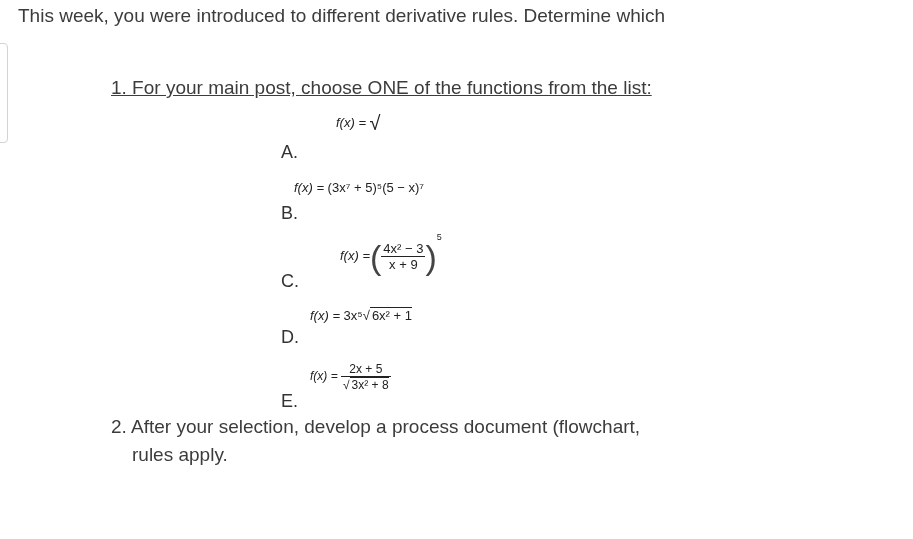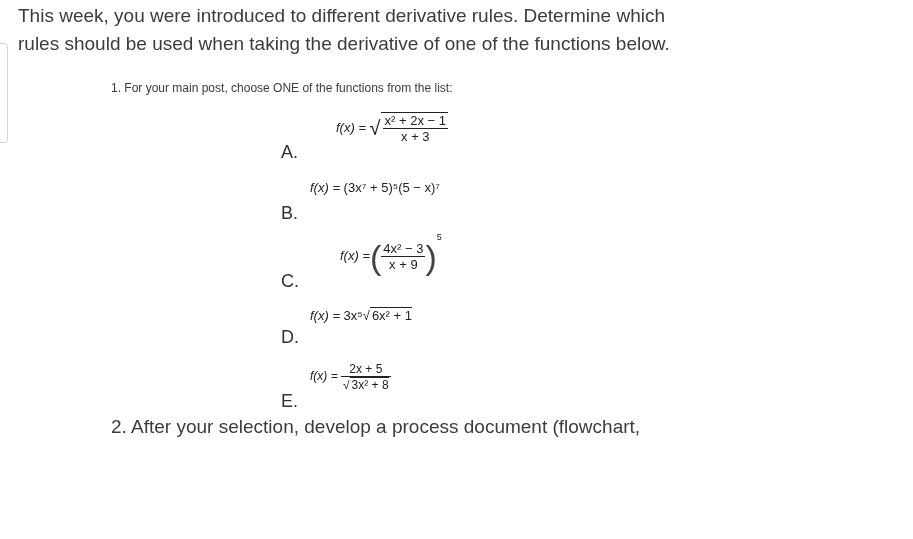--- a/index.html
+++ b/index.html
@@ -9,21 +9,21 @@
   }
   .side-tab {
     position:absolute; left:-8px; top:43px; width:14px; height:98px;
     border:1px solid #d0d4d8; border-radius:4px; background:#fff;
   }
   .intro {
     position:absolute; left:18px; top:2px; width:700px;
     font-size:19px; line-height:28px; color:#3c3c3c;
   }
   .item1 {
-    position:absolute; left:111px; top:74px; font-size:12px; line-height:28px; color:#3c3c3c;
+    position:absolute; left:111px; top:74px; font-size:19px; line-height:28px; color:#3c3c3c;text-decoration:underline;
   }
   .opt-letter {
     position:absolute; font-size:18px; color:#333; font-family:"Liberation Sans", sans-serif;
   }
   .math {
     position:absolute; font-family:"Liberation Sans", sans-serif; color:#222; font-size:13px;
     white-space:nowrap;
   }
   .fx { font-style:italic; }
   .sup { font-size:9px; vertical-align:6px; }
@@ -38,33 +38,32 @@
   .item2 .indent { padding-left:21px; display:block; }
   .paren { font-size:34px; font-weight:100; vertical-align:middle; color:#444; line-height:34px;}
 </style>
 </head>
 <body>
 
 <div class="side-tab"></div>
 
 <div class="intro">
   <div>This week, you were introduced to different derivative rules. Determine which</div>
-  <div>rules should be used when taking the derivative of one of the functions below.</div>
 </div>
 
 <div class="item1">1. For your main post, choose ONE of the functions from the list:</div>
 
 <div class="opt-letter" style="left:281px;top:142px;">A.</div>
 <div class="math" style="left:319px;top:112px;margin-left:17px;">
   <span class="fx">f(x) =</span>
-  <span style="font-size:20px;vertical-align:middle;">√</span><span class="sqrt"><span class="frac"><span class="num">x² + 2x − 1</span><span class="den">x + 3</span></span></span>
+  <span style="font-size:20px;vertical-align:middle;">√</span>
 </div>
 
 <div class="opt-letter" style="left:281px;top:203px;">B.</div>
-<div class="math" style="left:310px;top:180px;">
+<div class="math" style="left:294px;top:180px;">
   <span class="fx">f(x) =</span>
   <span>(3x⁷ + 5)⁵(5 − x)⁷</span>
 </div>
 
 <div class="opt-letter" style="left:281px;top:271px;">C.</div>
 <div class="math" style="left:308px;top:232px;margin-left:32px;">
   <span class="fx">f(x) =</span><span class="paren">(</span><span class="frac"><span class="num">4x² − 3</span><span class="den">x + 9</span></span><span class="paren">)</span><span class="sup" style="vertical-align:20px;">5</span>
 </div>
 
 <div class="opt-letter" style="left:281px;top:327px;">D.</div>
@@ -74,13 +73,14 @@
 </div>
 
 <div class="opt-letter" style="left:281px;top:391px;">E.</div>
 <div class="math" style="left:310px;top:362px;font-size:12px;">
   <span class="fx">f(x) =</span>
   <span class="frac"><span class="num">2x + 5</span><span class="den"><span>√</span><span class="sqrt">3x² + 8</span></span></span>
 </div>
 
 <div class="item2">
   <span style="display:block;">2. After your selection, develop a process document (flowchart,</span>
+  <span class="indent">rules apply.</span>
 </div>
 
 </body></html>

